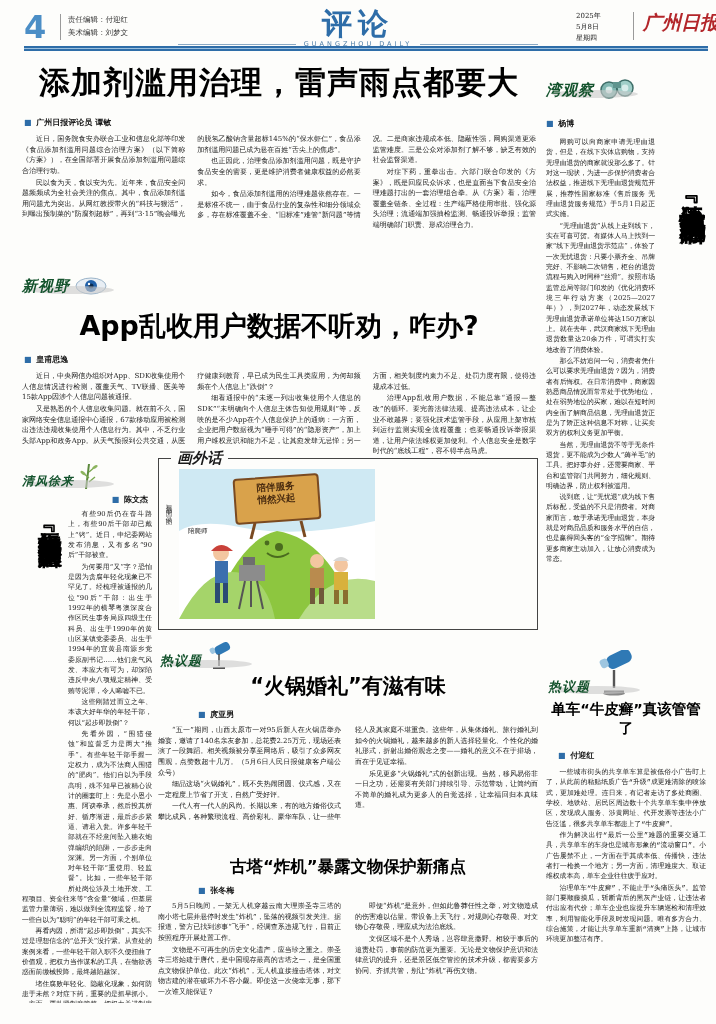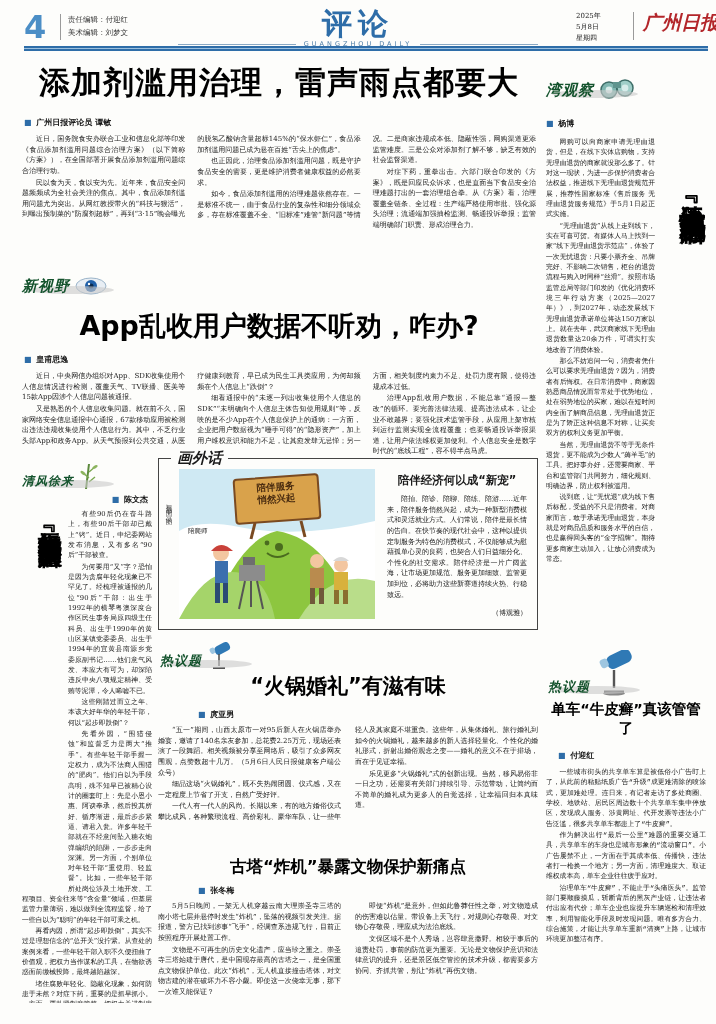--- a/index.html
+++ b/index.html
@@ -183,27 +183,20 @@
         <rect x="155" y="103" width="14" height="18" fill="#d8b13c"></rect>
         <rect x="155" y="121" width="5" height="14" fill="#8a6e2f"></rect>
         <rect x="164" y="121" width="5" height="14" fill="#8a6e2f"></rect>
       </svg>
       <div class="sign-lines">
         <div>陪伴服务</div>
         <div>悄然兴起</div>
       </div>
       <div class="cartoon-label">陪爬师</div>
     </div>
-    <div class="abs" style="left:228px;top:14px;width:140px;height:148px;">
-      <div class="c-title">陪伴经济何以成“新宠”</div>
-      <div class="bodytxt" style="margin-top:6px;height:112px;">
-        <p class="para">陪拍、陪诊、陪聊、陪练、陪游……近年来，陪伴服务悄然兴起，成为一种新型消费模式和灵活就业方式。人们常说，陪伴是最长情的告白。在快节奏的现代社会中，这种以提供定制服务为特色的消费模式，不仅能够成为慰藉孤单心灵的良药，也契合人们日益细分化、个性化的社交需求。陪伴经济是一片广阔蓝海，让市场更加规范、服务更加细致、监管更加到位，必将助力这些新赛道持续火热、行稳致远。</p>
-      </div>
-      <div class="c-sig">（博观雅）</div>
-    </div>
   </div>
 
   <div class="abs seclogo" style="left:160px;top:640px;width:110px;height:30px;">
     <span class="swoosh"></span>
     <span class="txt" style="font-size:13px;">热议题</span>
     <svg width="26" height="28" viewBox="0 0 26 28">
       <rect x="8" y="2" width="16" height="9" rx="4" fill="#2f79b5" transform="rotate(-28 16 6)"></rect>
       <rect x="4" y="6" width="5" height="6" rx="2" fill="#9ec6e0" transform="rotate(-28 6 9)"></rect>
       <path d="M13 12 L13 24" stroke="#555" stroke-width="1.6"></path>
       <path d="M7 26 H19" stroke="#555" stroke-width="2"></path>

